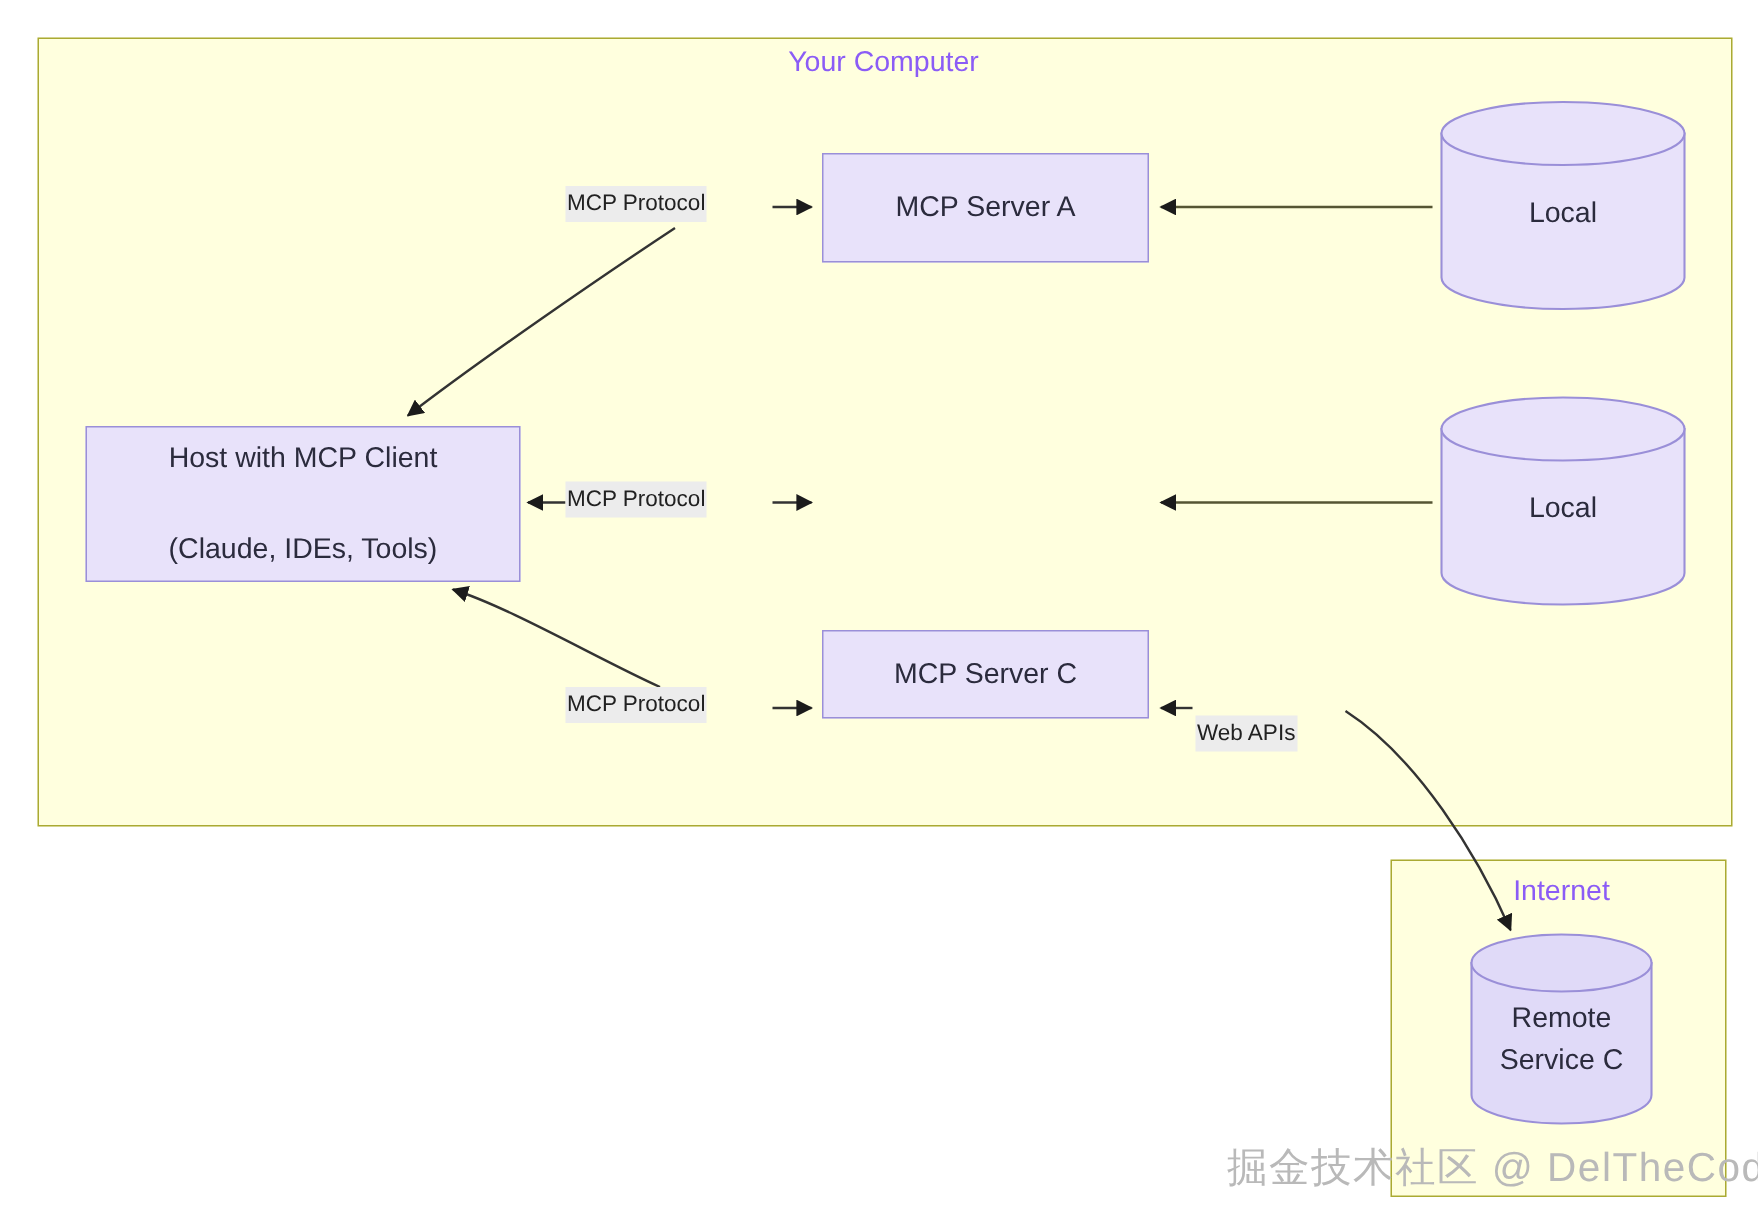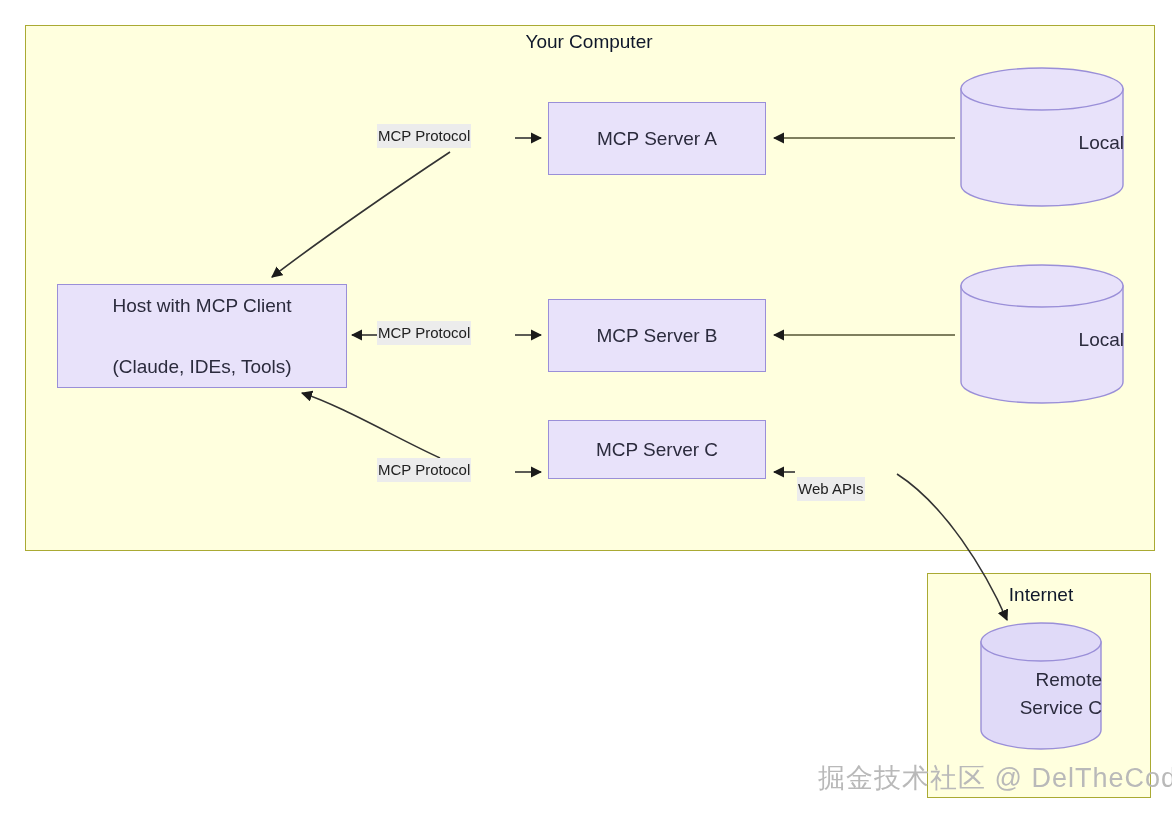--- a/index.html
+++ b/index.html
@@ -6,31 +6,31 @@
   html,body{margin:0;padding:0;background:#ffffff;}
   body{width:1172px;height:814px;overflow:hidden;
        font-family:"Liberation Sans","DejaVu Sans",sans-serif;}
   #stage{position:relative;width:1172px;height:814px;background:#ffffff;}
 
   svg#wires{position:absolute;left:0;top:0;width:1172px;height:814px;
             pointer-events:none;overflow:visible;}
 
   .cluster{position:absolute;background:#ffffde;border:1px solid #aaaa33;
            box-sizing:border-box;}
-  .cluster-title{position:absolute;font-size:19px;color:#0f172a;
+  .cluster-title{position:absolute;font-size:19px;color:#8b5cf6;
                  white-space:nowrap;transform:translateX(-50%);}
 
   .node{position:absolute;background:#e8e2fa;border:1px solid #9a8fd8;
         box-sizing:border-box;display:flex;flex-direction:column;
         align-items:center;justify-content:center;
         font-size:19px;color:#2b2b3d;line-height:1.45;text-align:left;}
 
   .cyl{position:absolute;}
   .cyl-label{position:absolute;left:0;right:0;top:50%;
-             transform:translateY(-50%);text-align:right;
+             transform:translateY(-50%);text-align:center;
              font-size:19px;color:#2b2b3d;line-height:1.5;
              pointer-events:none;}
 
   .edge-label{position:absolute;background:#ececec;color:#212121;
               font-size:15px;white-space:nowrap;padding:2px 1px;
               box-sizing:border-box;line-height:1.3;}
 
   .watermark{position:absolute;font-size:27px;color:#b9b9b9;
              white-space:nowrap;letter-spacing:1px;}
 </style>
@@ -74,23 +74,20 @@
 
   <div class="node" style="left:57px;top:284px;width:290px;height:104px;gap:33px;">
     <span>Host with MCP Client</span>
     <span>(Claude, IDEs, Tools)</span>
   </div>
 
   <div class="node" style="left:548px;top:102px;width:218px;height:73px;">
     <span>MCP Server A</span>
   </div>
 
-  <div class="node" style="left:548px;top:299px;width:218px;height:73px;">
-    <span>MCP Server B</span>
-  </div>
 
   <div class="node" style="left:548px;top:420px;width:218px;height:59px;">
     <span>MCP Server C</span>
   </div>
 
   <div class="cyl" style="left:960px;top:67px;width:164px;height:140px;">
     <svg width="164" height="140" viewBox="0 0 164 140">
       <path d="M 1 22 L 1 118 A 81 21 0 0 0 163 118 L 163 22 Z" fill="#e8e2fa" stroke="#9a8fd8" stroke-width="1.4"></path>
       <ellipse cx="82" cy="22" rx="81" ry="21" fill="#e8e2fa" stroke="#9a8fd8" stroke-width="1.4"></ellipse>
     </svg>

